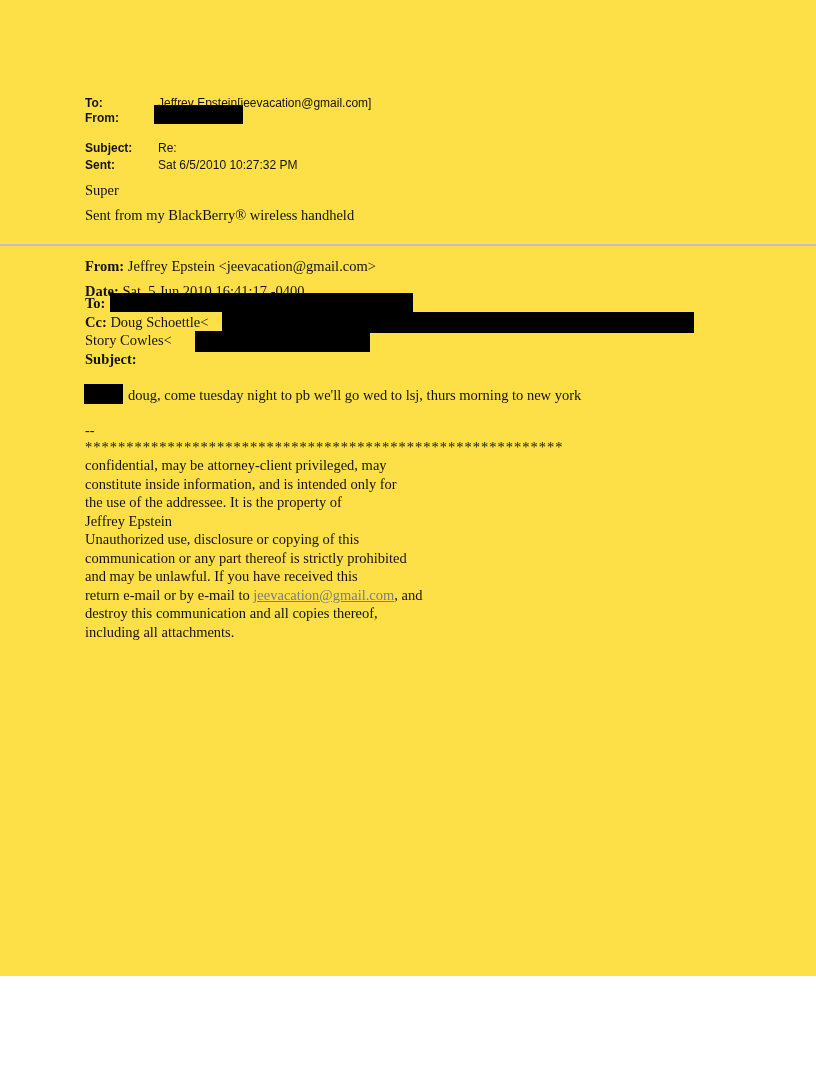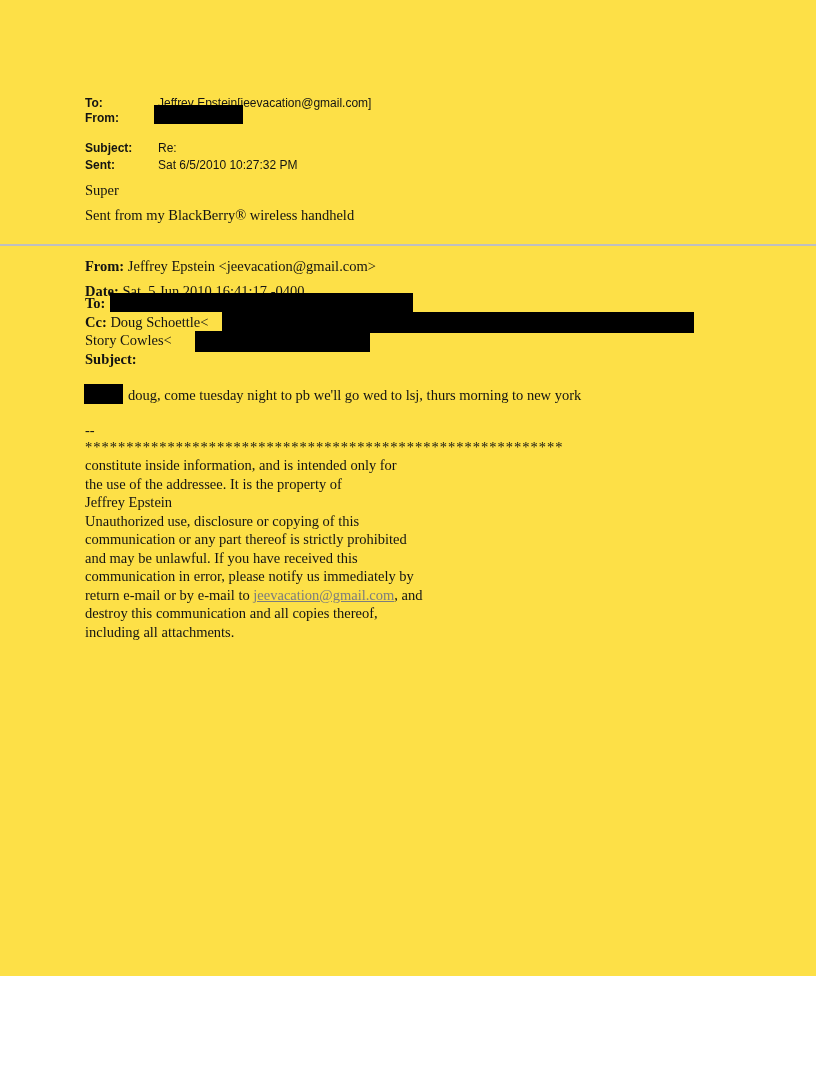--- a/index.html
+++ b/index.html
@@ -144,27 +144,27 @@
     <span class="bold">Subject:</span>
   </div>
 
   <div class="redaction bar-msg"></div>
   <div class="serif msg-line">doug, come tuesday night to pb we'll go wed to lsj, thurs morning to new york</div>
 
   <div class="serif sig-dashes">--</div>
   <div class="serif sig-stars">**********************************************************</div>
 
   <div class="disclaimer">
+    <div>confidential, may be attorney-client privileged, may</div>
     <div>constitute inside information, and is intended only for</div>
     <div>the use of the addressee. It is the property of</div>
     <div>Jeffrey Epstein</div>
     <div>Unauthorized use, disclosure or copying of this</div>
     <div>communication or any part thereof is strictly prohibited</div>
     <div>and may be unlawful. If you have received this</div>
-    <div>communication in error, please notify us immediately by</div>
     <div><span>return e-mail or by e-mail to </span><span class="email-link">jeevacation@gmail.com</span><span>, and</span></div>
     <div>destroy this communication and all copies thereof,</div>
     <div>including all attachments.</div>
   </div>
 
   <div class="footer-id">EFTA_R1_01477020</div>
 
 </div>
 
 </body></html>

